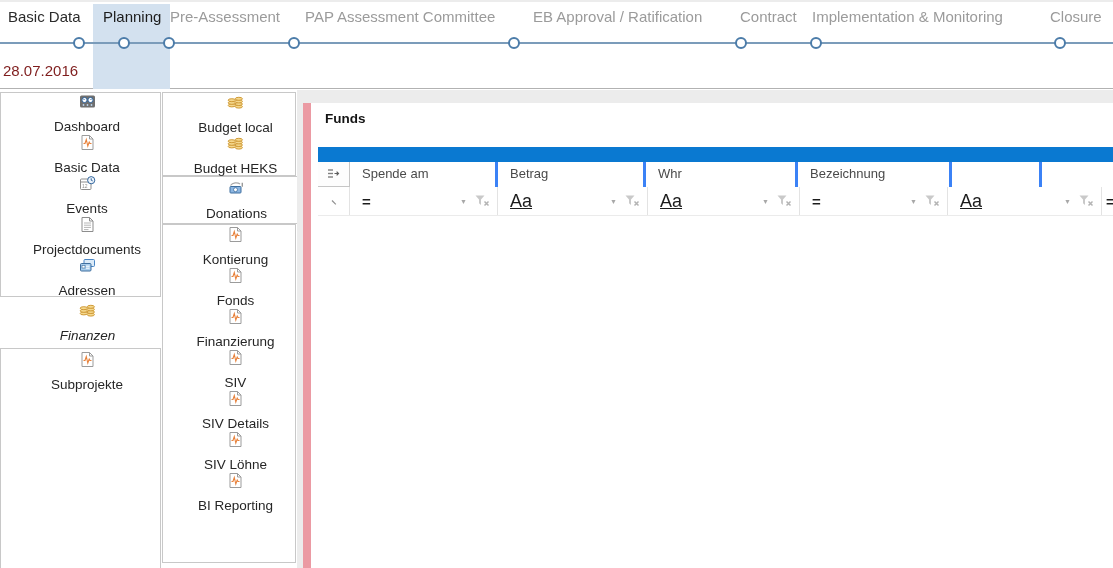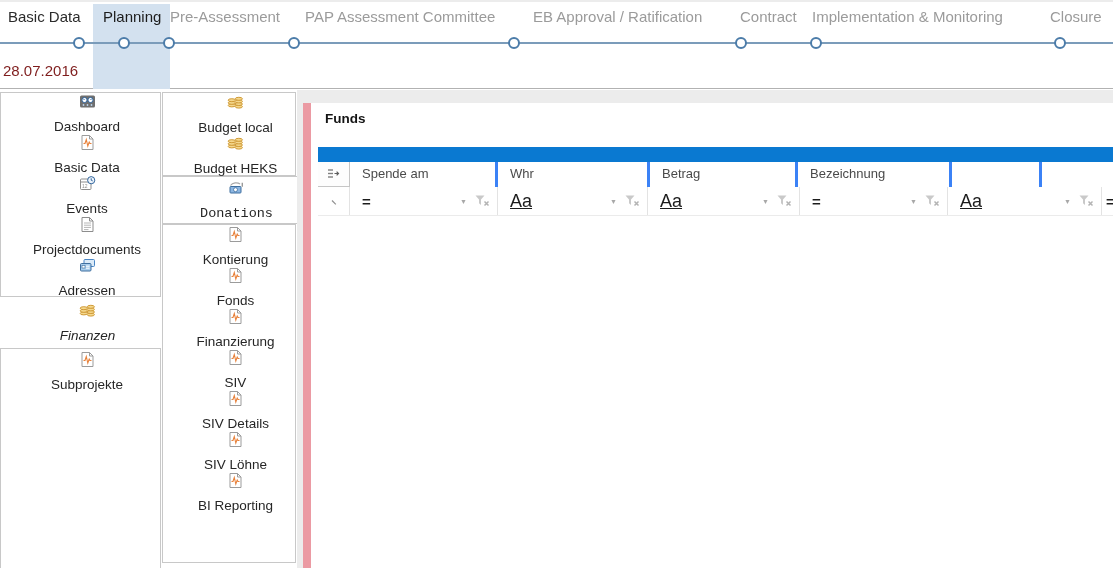--- a/index.html
+++ b/index.html
@@ -36,21 +36,21 @@
   .f-cell:last-child{padding-left:4px;}
   .op-eq{font-weight:700;font-size:15px;color:#1c1c1c;letter-spacing:.5px;}
   .op-aa{font-size:18px;color:#1c1c1c;text-decoration:underline;}
   .spacer{flex:1;}
   .caret{font-size:7px;color:#a8a8a8;margin-right:8px;line-height:1;}
   .funnel svg{display:block;}
 
   
   .nav-group{position:absolute;box-sizing:border-box;background:#fff;}
   .nav-group.box{border:1px solid #c8c8c8;}
-  .nav-group.selbox{border:1px solid #c8c8c8;border-right:none;font-family:Liberation Mono, monospace;}
+  .nav-group.selbox{border:1px solid #c8c8c8;border-right:none;}
   .nav-item{height:41px;display:flex;align-items:center;gap:9px;padding-left:13px;
             font-size:13.5px;color:#262626;white-space:nowrap;cursor:default;flex-direction:column;}
   .nav-icon{width:17px;height:17px;flex:0 0 17px;}
   .nav-icon svg{width:17px;height:17px;display:block;}
 </style>
 </head>
 <body>
 
 <div id="app">
 
@@ -310,22 +310,22 @@
         <span>
           <svg width="13" height="11" viewBox="0 0 13 11">
             <line x1="1" y1="2" x2="6" y2="2" stroke="#7f7f7f" stroke-width="1.4"></line>
             <line x1="1" y1="5.5" x2="6" y2="5.5" stroke="#7f7f7f" stroke-width="1.4"></line>
             <line x1="1" y1="9" x2="6" y2="9" stroke="#7f7f7f" stroke-width="1.4"></line>
             <path d="M7.5,5.5 h4 M9.6,3.6 l1.9,1.9 l-1.9,1.9" fill="none" stroke="#5f5f5f" stroke-width="1.2"></path>
           </svg>
         </span>
       </div>
     <div class="h-cell" style="width: 148px;"><span>Spende am</span></div>
+        <div class="h-cell" style="width: 148px;"><span>Betrag</span></div>
         <div class="h-cell" style="width: 152px;"><span>Whr</span></div>
-        <div class="h-cell" style="width: 148px;"><span>Betrag</span></div>
         <div class="h-cell" style="width: 154px;"><span>Bezeichnung</span></div>
         <div class="h-cell" style="width: 90px;"><span></span></div>
       </div>
 
     <div class="grid-filter-row" id="grid-filter">
       <div class="f-ind">
         <span>
           <svg width="8" height="8" viewBox="0 0 8 8">
             <path d="M2,1.5 L5.8,5.3" stroke="#8f8f8f" stroke-width="1.2"></path>
           </svg>

